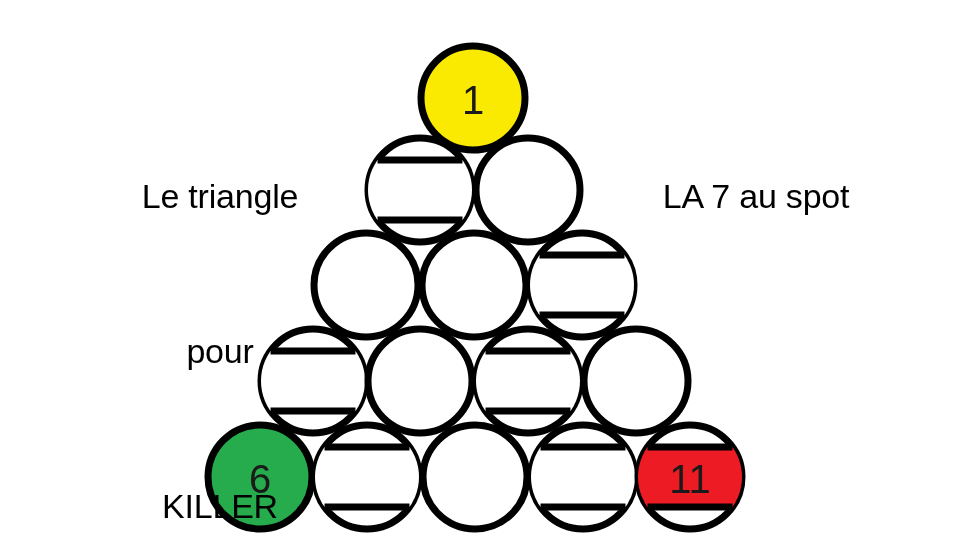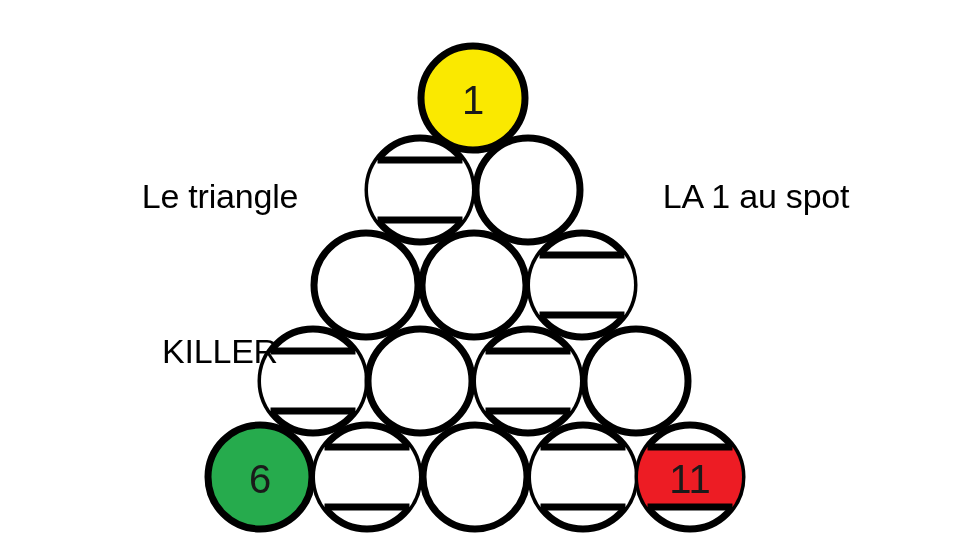--- a/index.html
+++ b/index.html
@@ -158,20 +158,21 @@
         </clipPath>
         <rect x="638" y="447" width="104" height="60" fill="#ED1C24" clip-path="url(#clip-ball-11)"></rect>
         <line class="ball-stripe-line" x1="647.5264788368094" y1="447" x2="732.4735211631906" y2="447" stroke="#000000"></line>
         <line class="ball-stripe-line" x1="647.5264788368094" y1="507" x2="732.4735211631906" y2="507" stroke="#000000"></line>
         <text class="ball-number" x="690" y="479" fill="#1A1A1A">11</text>
       </g>
     </svg>
 
   <div class="note" id="note-left">
     <span class="line">Le triangle</span>
+    <span class="line">pour</span>
     <span class="line">KILLER</span>
   </div>
 
   <div class="note" id="note-right">
-    <span class="line">LA 1 au spot</span>
+    <span class="line">LA 7 au spot</span>
   </div>
 
 </div>
 
 </body></html>

